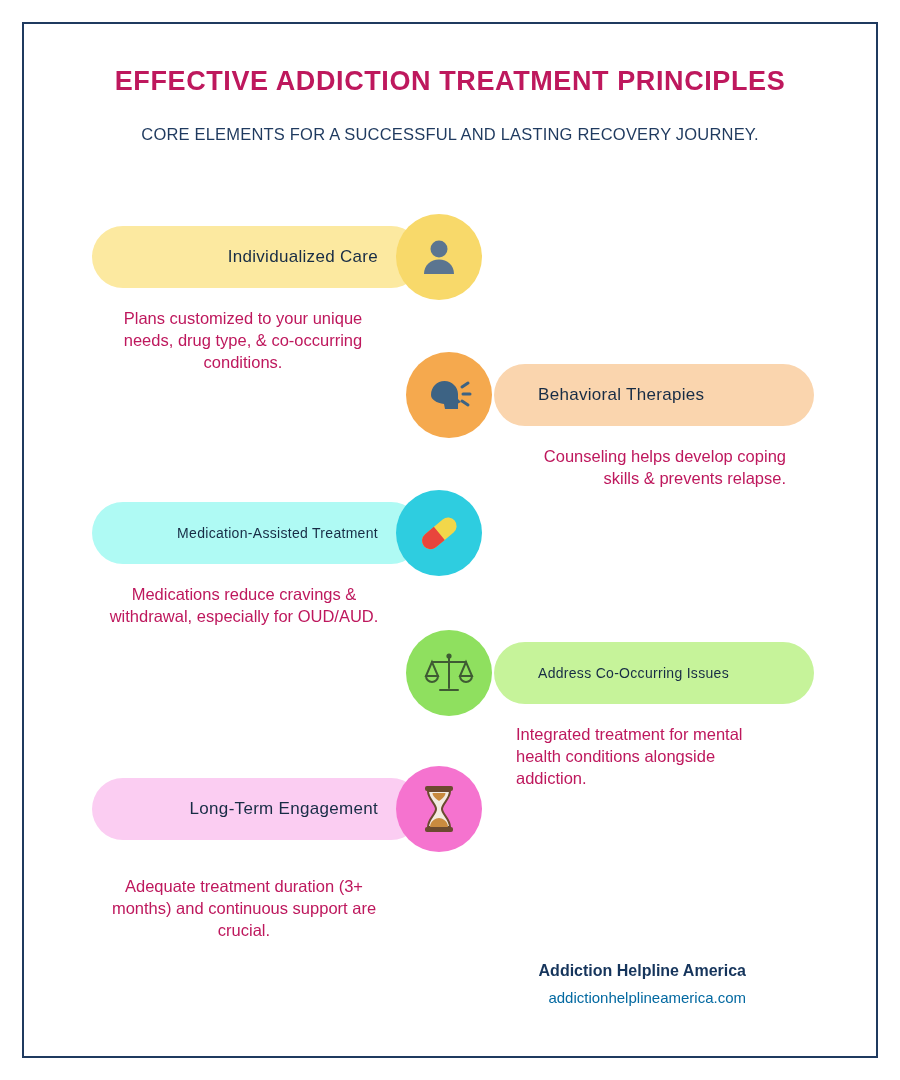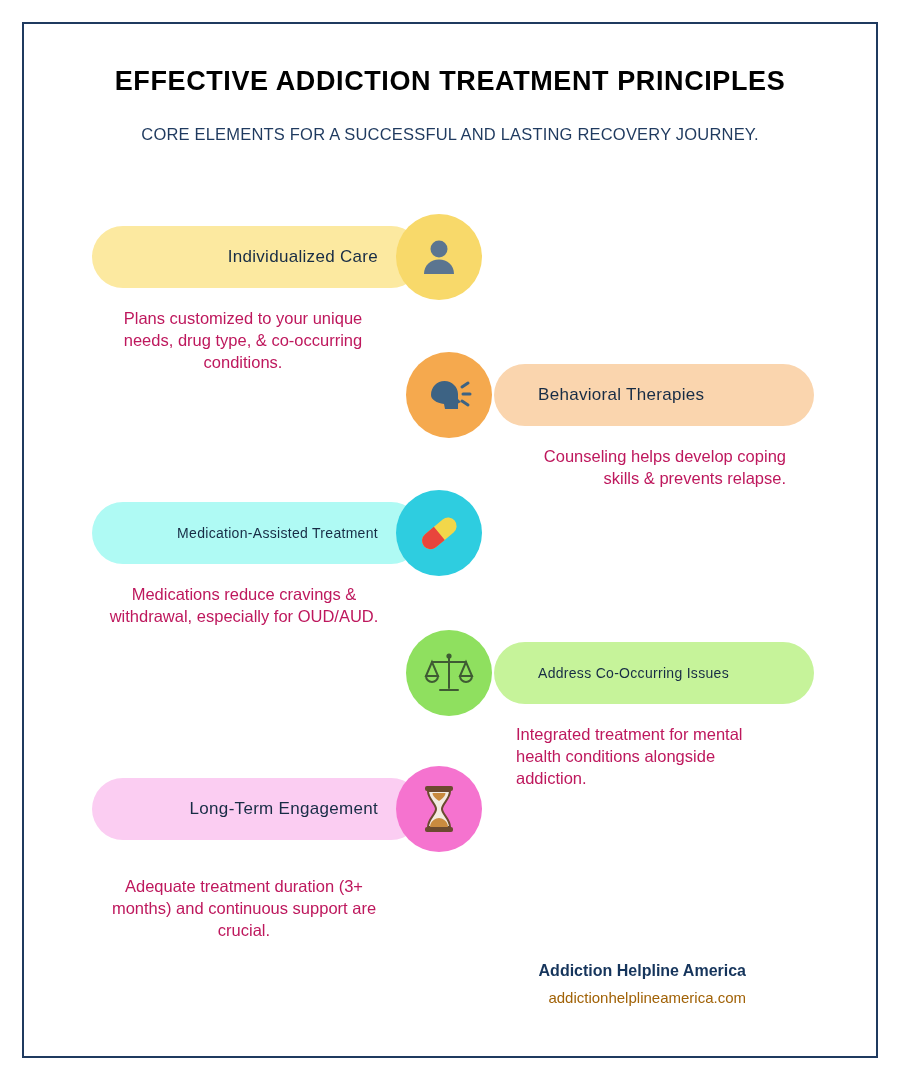--- a/index.html
+++ b/index.html
@@ -24,21 +24,21 @@
     box-sizing: border-box;
   }
   .header {
     text-align: center;
     padding-top: 42px;
   }
   .title {
     font-size: 27px;
     font-weight: bold;
     letter-spacing: 0.6px;
-    color: #000000;
+    color: #be185d;
     text-transform: uppercase;
   }
   .subtitle {
     margin-top: 28px;
     font-size: 16.5px;
     color: #1f3a5f;
     letter-spacing: 0.2px;
     text-transform: uppercase;
   }
   .rows {
@@ -160,21 +160,21 @@
     text-align: right;
   }
   .brand {
     font-size: 16px;
     font-weight: bold;
     color: #16355c;
   }
   .site {
     margin-top: 9px;
     font-size: 15px;
-    color: #a16207;
+    color: #0369a1;
   }
   .badge {
     position: absolute;
     right: 42px;
     top: 2px;
     width: 66px;
     height: 66px;
   }
   svg { display: block; }
 </style>

